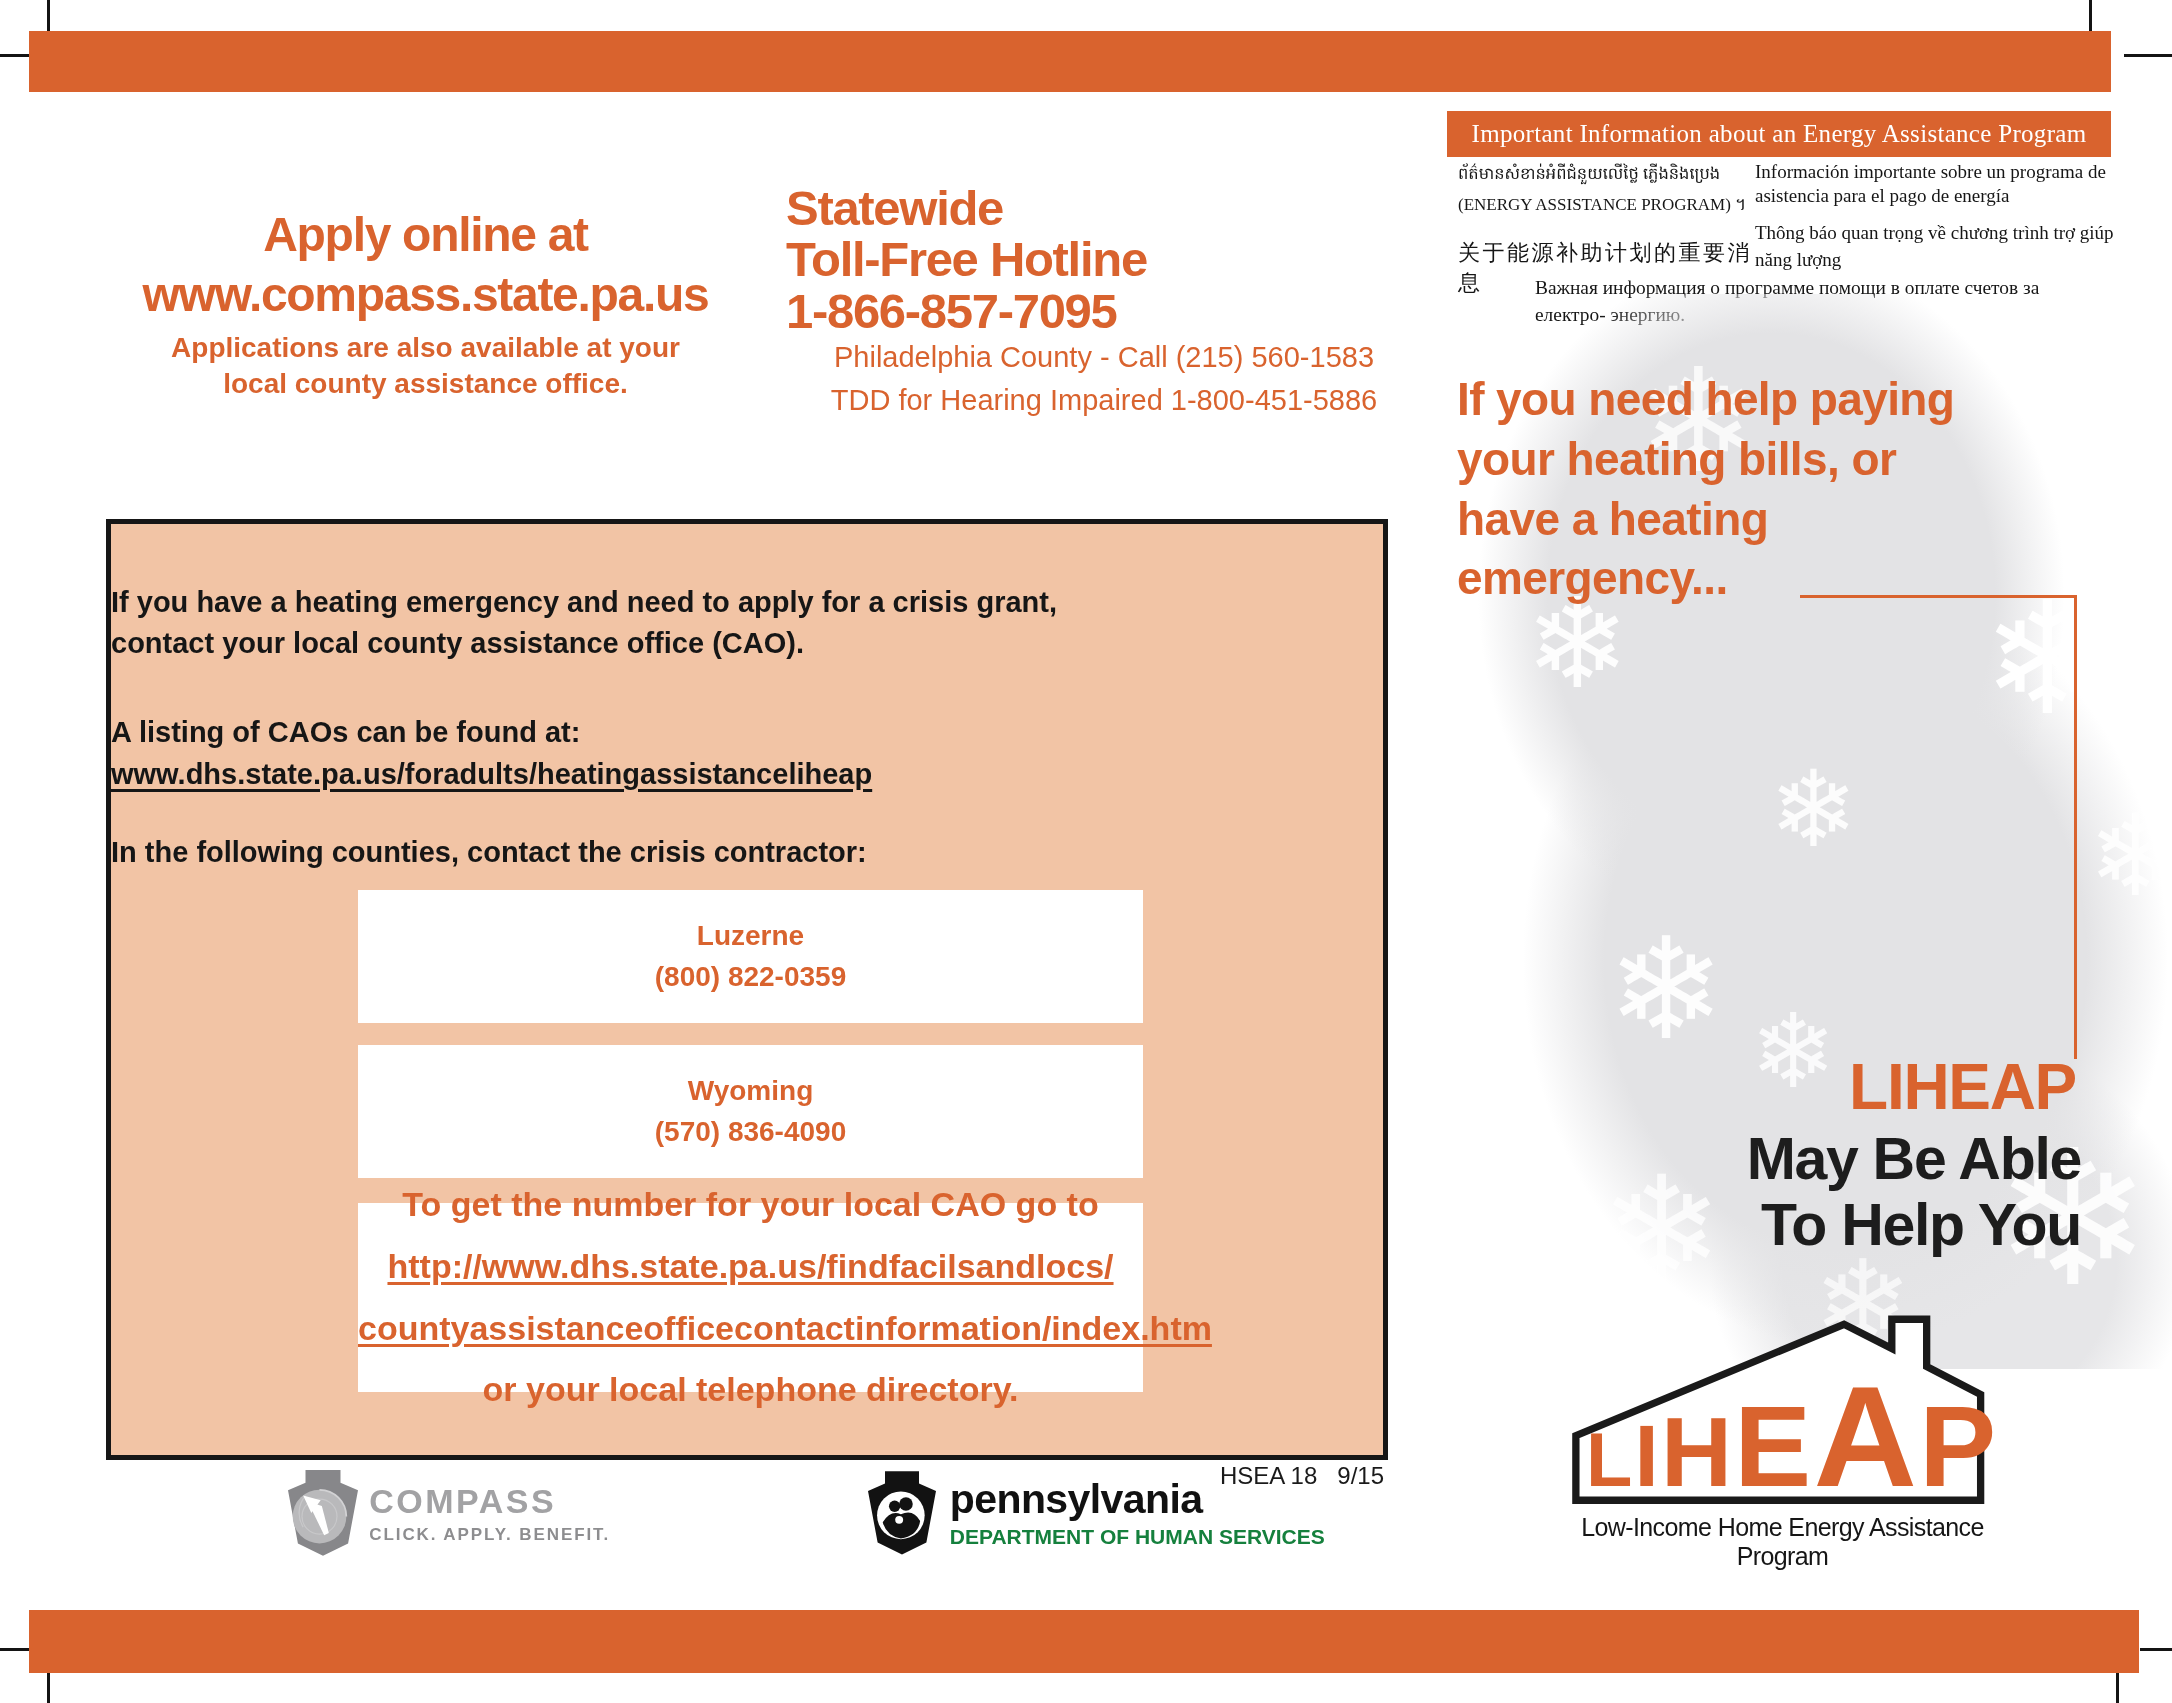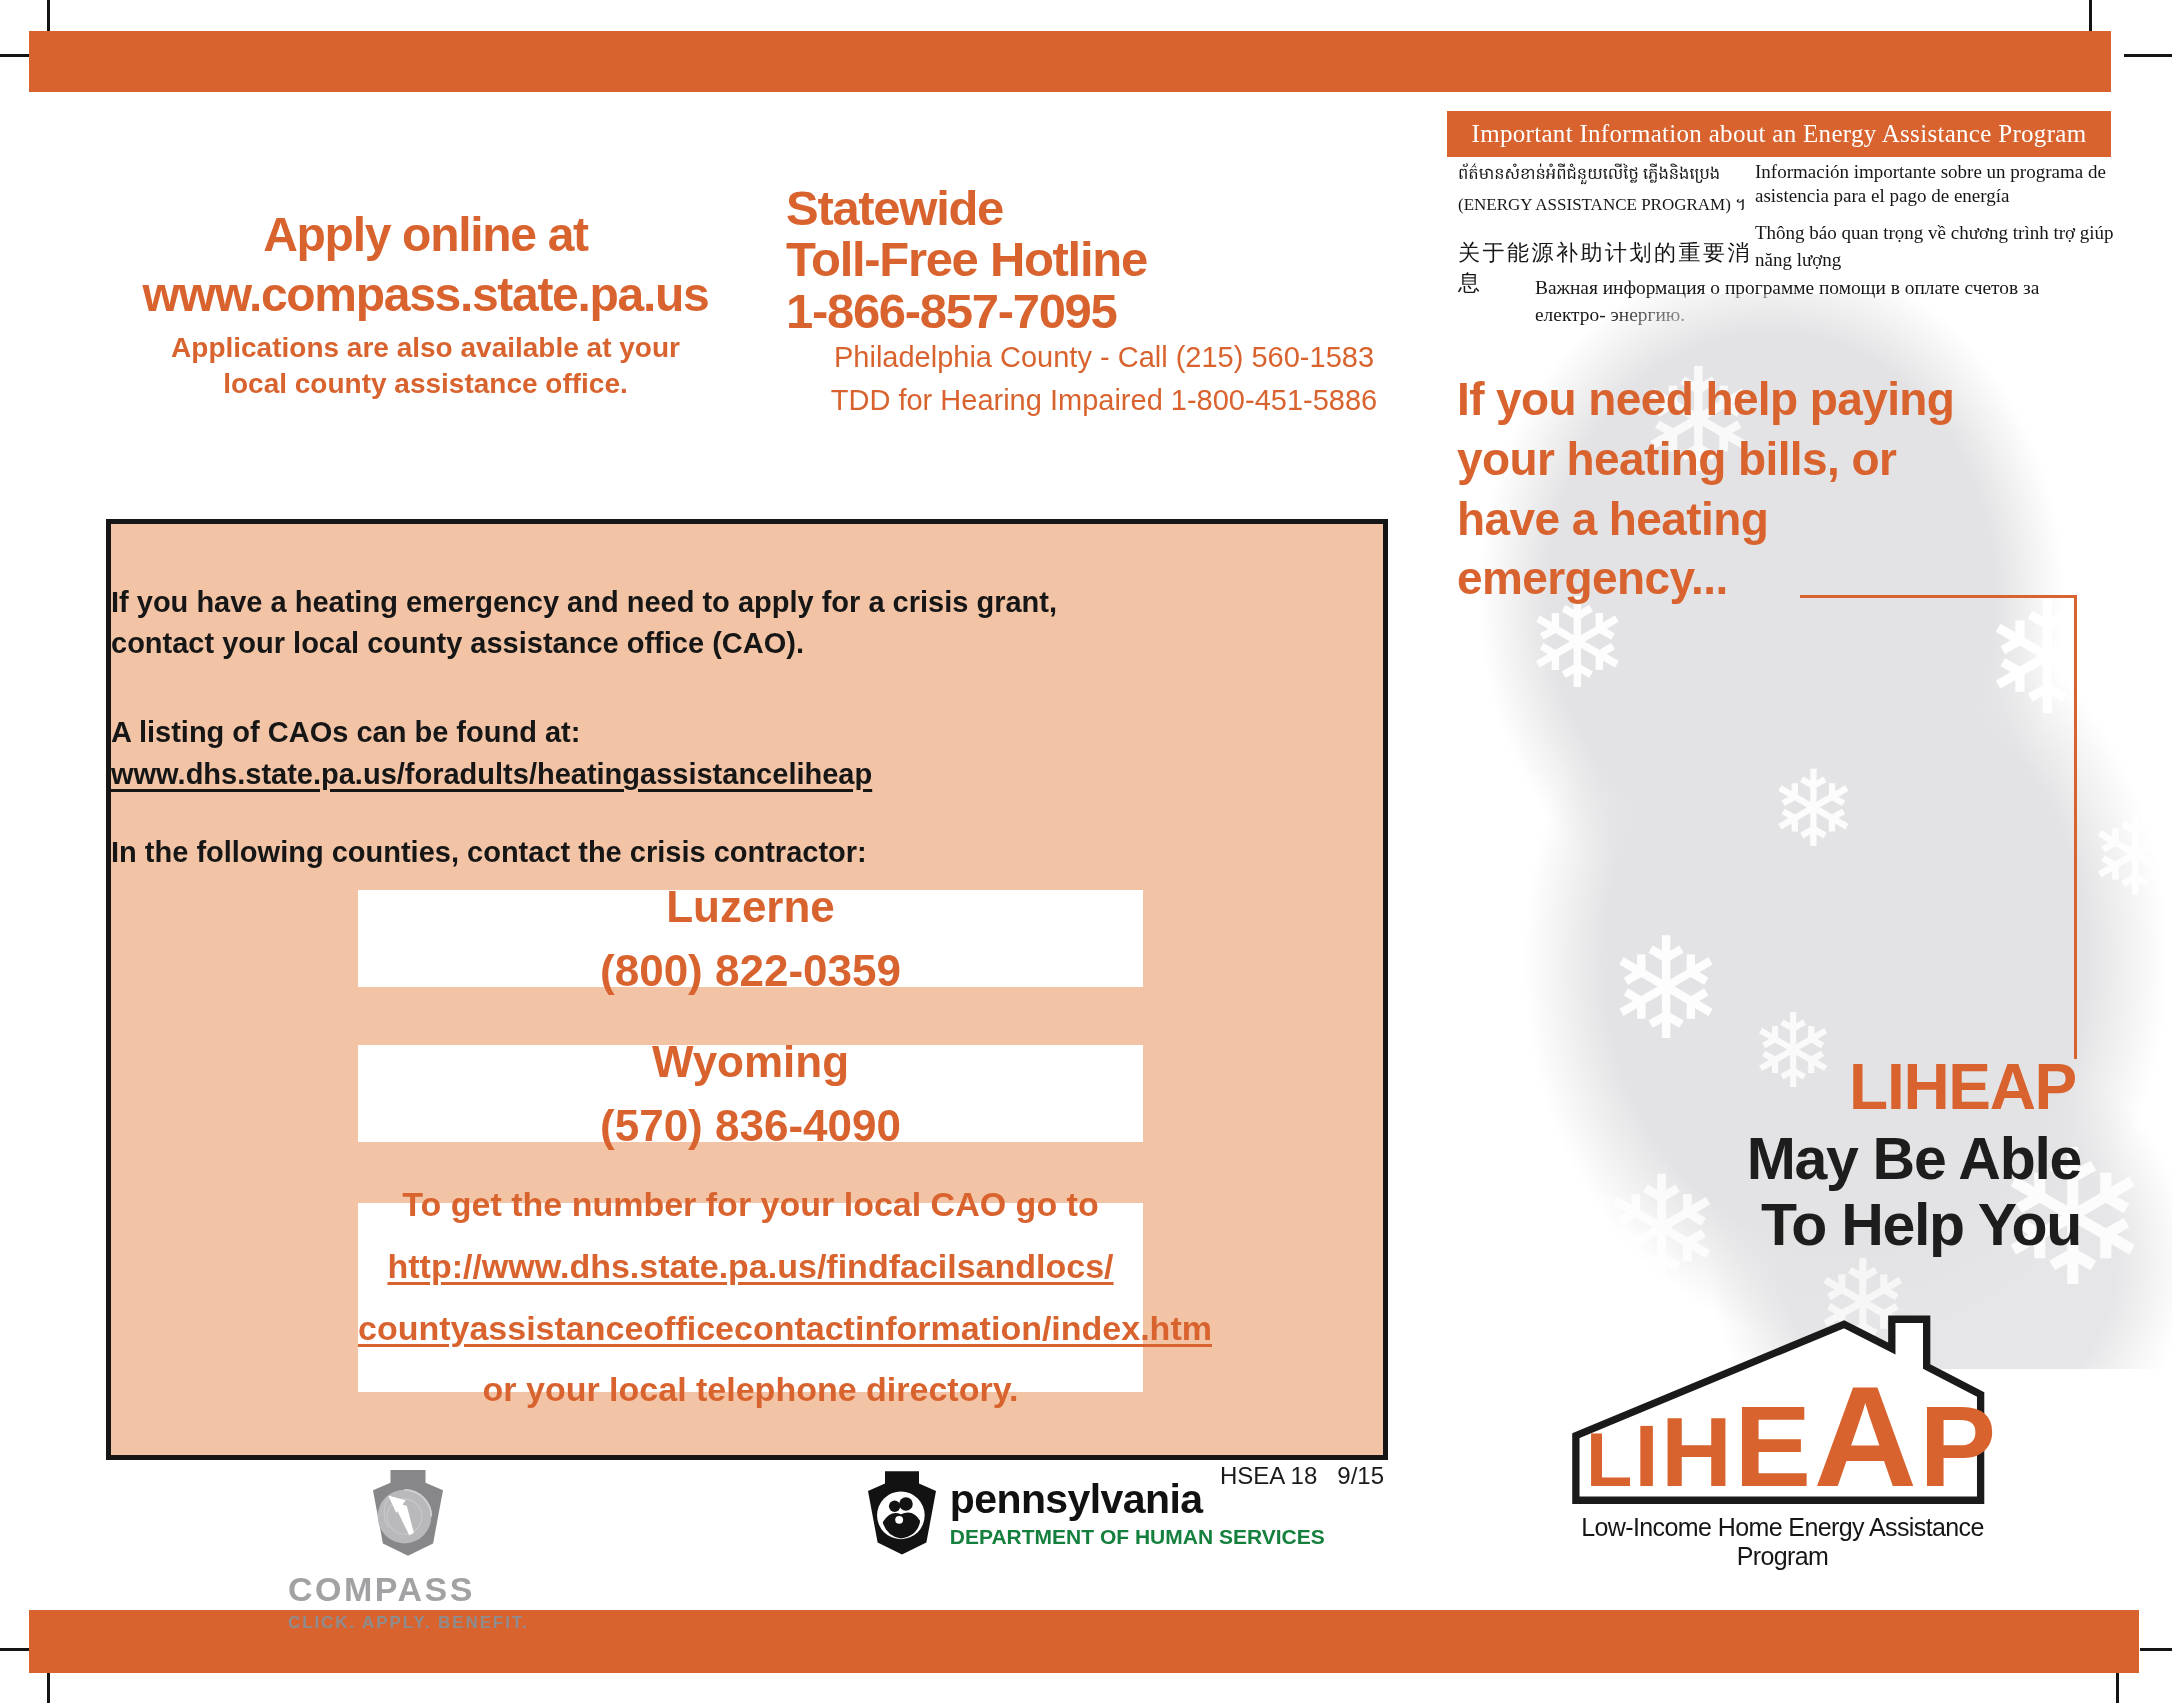--- a/index.html
+++ b/index.html
@@ -22,27 +22,27 @@
     font-size:29px;font-weight:normal;color:#d9632e;}
   
   .crisis-box{left:106px;top:519px;width:1282px;height:941px;background:#f2c4a5;
     border:5.6px solid #161616;box-sizing:border-box;}
   .crisis-text{position:absolute;left:0;width:100%;text-align:left;color:#161616;
     font-size:29px;font-weight:bold;line-height:1.42;}
   .crisis-link{text-decoration:underline;text-underline-offset:5px;text-decoration-thickness:3.1px;}
   .white-card{position:absolute;left:247px;width:785px;background:#ffffff;
     display:flex;flex-direction:column;justify-content:center;text-align:center;
     color:#d9632e;font-weight:bold;}
-  .contractor{height:97px;font-size:44px;line-height:1.45;}
+  .contractor{height:133px;font-size:28px;line-height:1.45;}
   .cao-card{height:189px;font-size:34px;line-height:1.82;}
   .cao-card .u{text-decoration:underline;text-underline-offset:4.4px;text-decoration-thickness:2.5px;}
   .form-number{left:1175px;top:1462px;width:209px;text-align:right;font-size:24px;
     color:#1a1a1a;white-space:pre;}
   
-  .compass-wrap{left:288px;top:1468px;display:flex;align-items:center;gap:11.3px;flex-direction:column;}
+  .compass-wrap{left:288px;top:1468px;display:flex;align-items:center;gap:11.3px;}
   .compass-text .nm{font-size:34px;font-weight:bold;color:#a2a2a4;letter-spacing:2.5px;}
   .compass-text .tg{font-size:17px;font-weight:bold;color:#8d8d8f;letter-spacing:1.9px;margin-top:3.8px;}
   .dhs-wrap{left:868px;top:1468px;display:flex;align-items:center;gap:13.8px;}
   .dhs-text .nm{font-size:41px;font-weight:bold;color:#111;letter-spacing:-0.6px;line-height:1;}
   .dhs-text .dp{font-size:21px;font-weight:bold;color:#15803d;margin-top:5px;letter-spacing:0px;}
   
   .rp-header{left:1447px;top:111px;width:664px;height:46px;background:#d9632e;
     display:flex;align-items:center;justify-content:center;}
   .rp-header span{color:#ffffff;font-family:"Liberation Serif",serif;font-size:25px;letter-spacing:0.3px;}
   .lang{font-family:"Liberation Serif",serif;color:#161616;}

